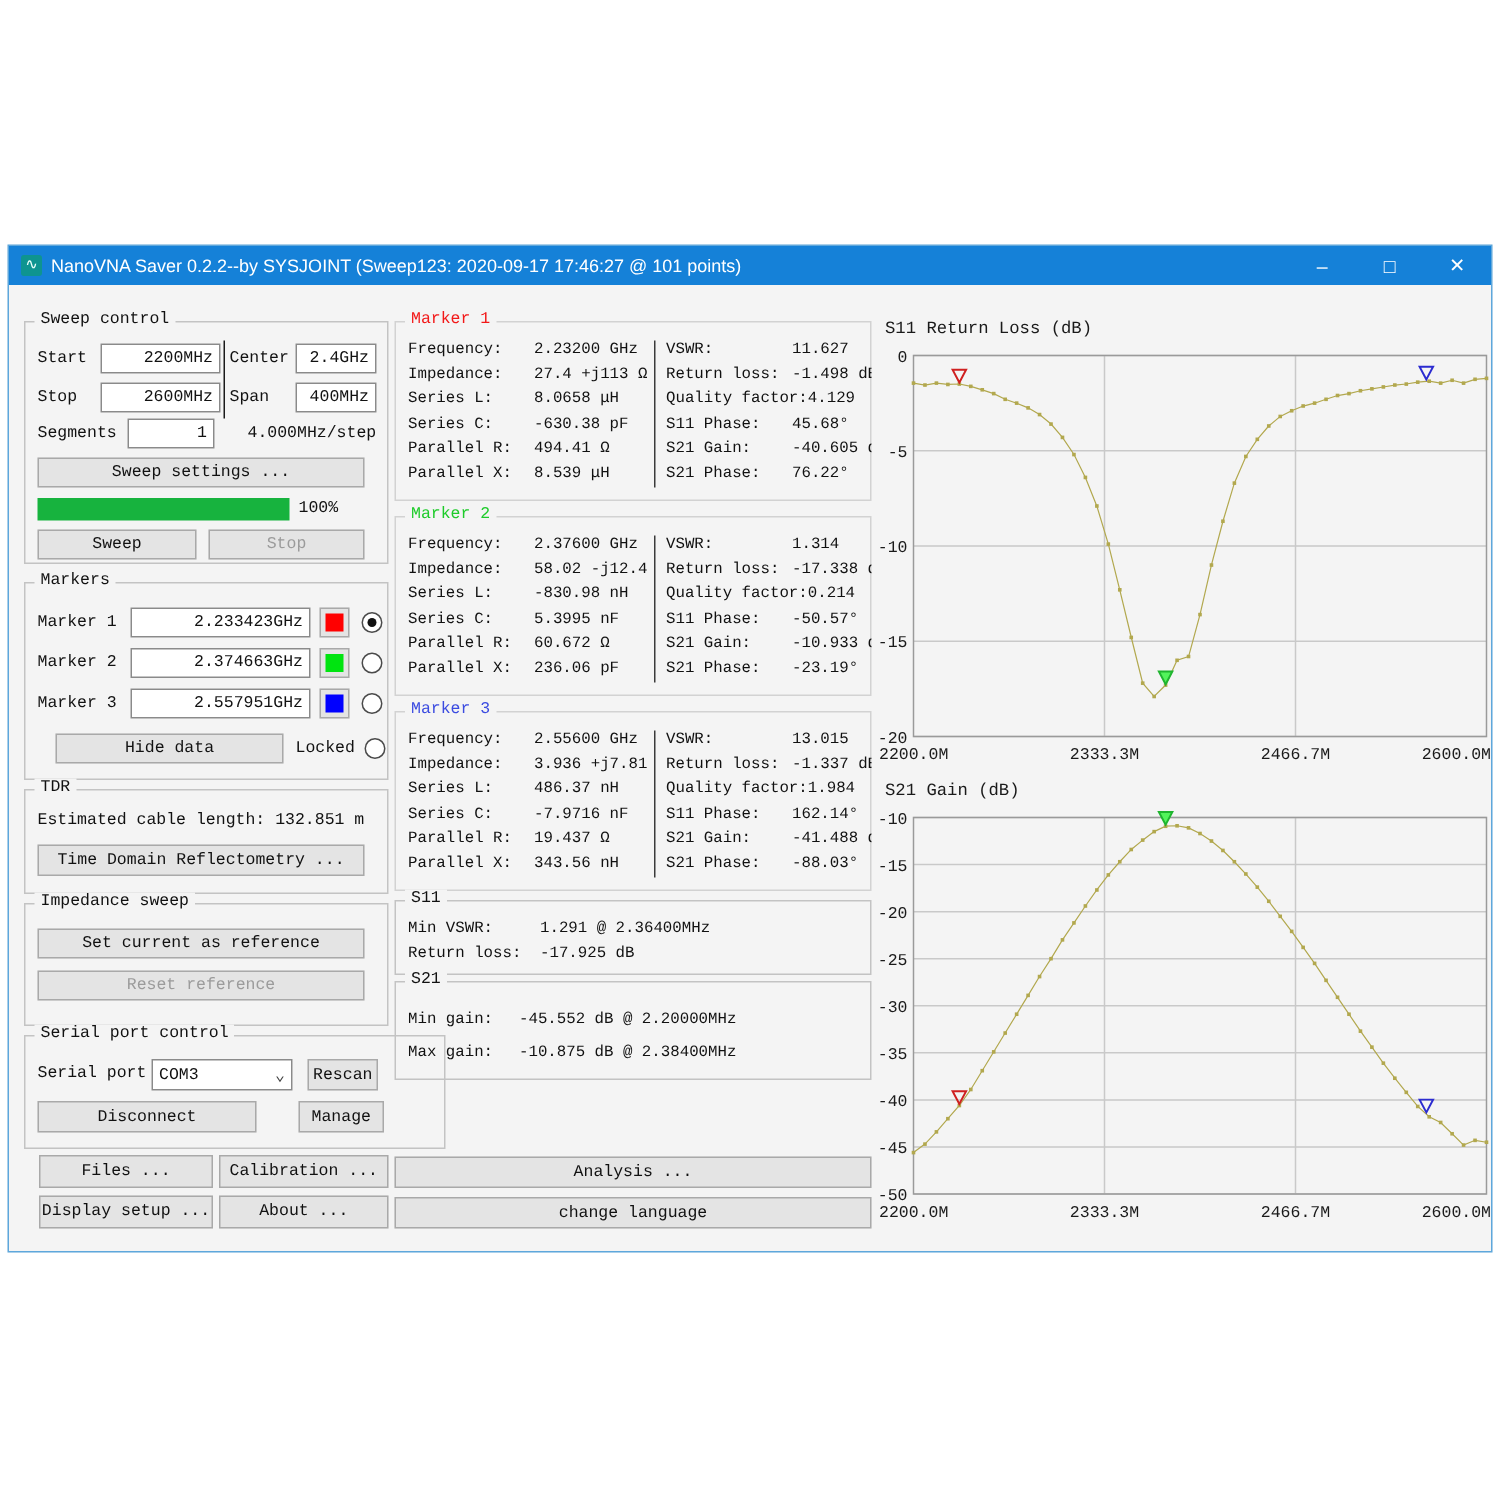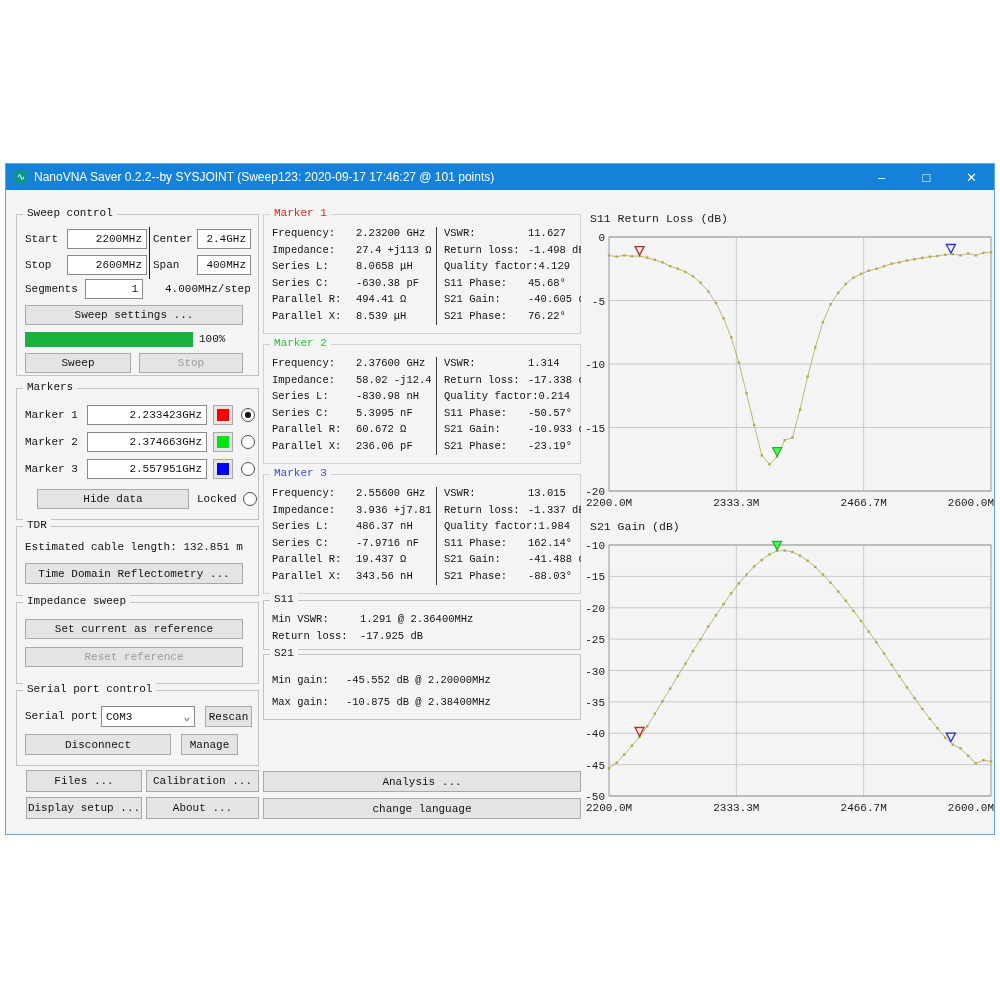--- a/index.html
+++ b/index.html
@@ -121,30 +121,30 @@
       <span class="lbl" style="left:8px;top:10px;">Estimated cable length: 132.851 m</span>
       <div class="btn" style="left:8px;top:36px;width:218px;height:21px;">Time Domain Reflectometry ...</div>
     </div>
 
     <div class="group" style="left:10px;top:412px;width:243px;height:82px;">
       <span class="legend">Impedance sweep</span>
       <div class="btn" style="left:8px;top:16px;width:218px;height:20px;">Set current as reference</div>
       <div class="btn disabled" style="left:8px;top:44px;width:218px;height:20px;">Reset reference</div>
     </div>
 
-    <div class="group" style="left:10px;top:500px;width:243px;height:76px;">
+    <div class="group" style="left:10px;top:500px;width:281px;height:76px;">
       <span class="legend">Serial port control</span>
       <span class="lbl" style="left:8px;top:15px;">Serial port</span>
       <div class="combo" style="left:84px;top:15px;width:94px;height:21px;">
         <span>COM3</span>
         <span class="chev">⌄</span>
       </div>
       <div class="btn" style="left:188px;top:15px;width:47px;height:21px;">Rescan</div>
       <div class="btn" style="left:8px;top:43px;width:146px;height:21px;">Disconnect</div>
-      <div class="btn" style="left:164px;top:43px;width:57px;height:21px;">Manage</div>
+      <div class="btn" style="left:182px;top:43px;width:57px;height:21px;">Manage</div>
     </div>
 
     <div class="btn" style="left:20px;top:580px;width:116px;height:22px;">Files ...</div>
     <div class="btn" style="left:140px;top:580px;width:113px;height:22px;">Calibration ...</div>
     <div class="btn" style="left:20px;top:607px;width:116px;height:22px;">Display setup ...</div>
     <div class="btn" style="left:140px;top:607px;width:113px;height:22px;">About ...</div>
 
     <div style="position:absolute;left:257px;top:0;width:318px;height:644px;" id="marker-groups">
         <div class="mgroup" style="top: 24px;">
           <span class="mlegend" style="color: rgb(242, 24, 24);">Marker 1</span>

